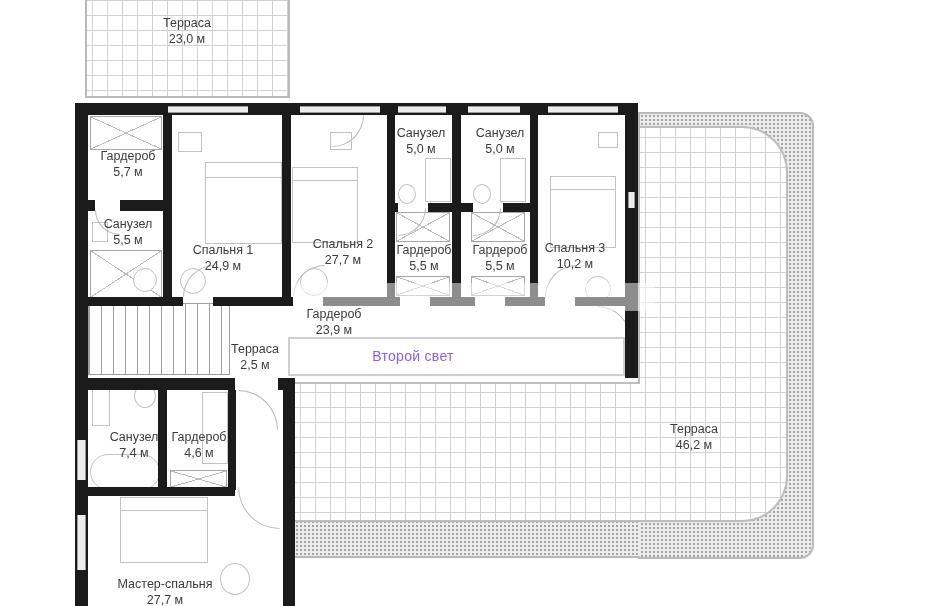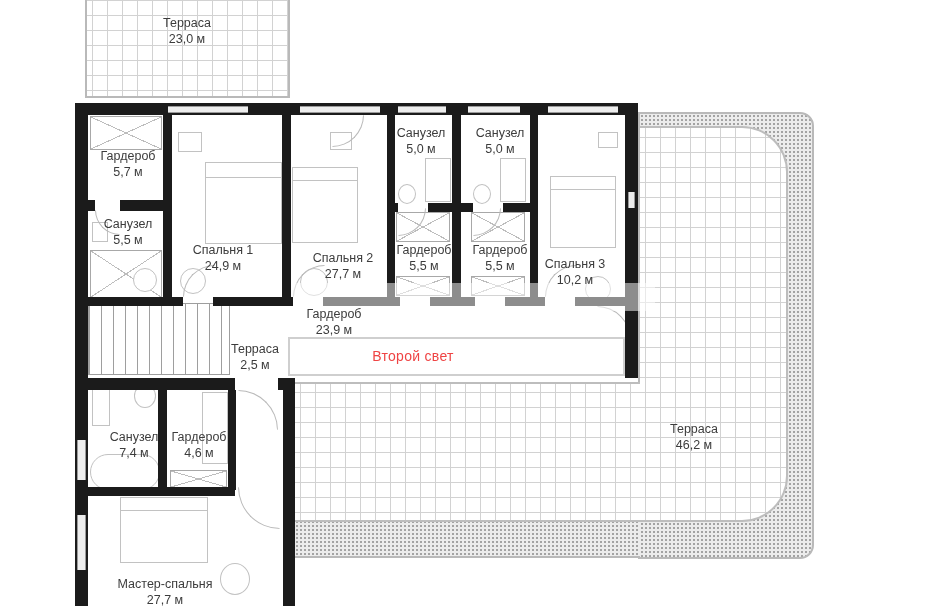--- a/index.html
+++ b/index.html
@@ -42,21 +42,21 @@
     background-image:repeating-linear-gradient(90deg,#9e9e9e 0 1px,transparent 1px 12px);}
 
   .void-box{z-index:3;background:#fff;border:2px solid #cfcfcf;}
 
   .wm{z-index:6;background:rgba(255,255,255,0.5);}
 
   
   .lbl{position:absolute;z-index:7;transform:translate(-50%,-50%);
        display:flex;flex-direction:column;align-items:center;text-align:center;
        font-size:12.5px;line-height:1.3;color:#3c3c3c;white-space:nowrap;}
-  .lbl.accent{color:#ef4444;font-size:14px;letter-spacing:.3px;}
+  .lbl.accent{color:#8b5cf6;font-size:14px;letter-spacing:.3px;}
 </style>
 </head>
 <body>
 
 <div id="plan">
 
   <i class="grid" style="left:85px;top:0;width:205px;height:98px;background-position:-10px 0;
             border-left:2px solid #b9b9b9;border-right:2px solid #b9b9b9;border-bottom:2px solid #b9b9b9;"></i>
 
   <i class="hatch" style="left:638px;top:112px;width:176px;height:447px;border:2px solid #b9b9b9;border-radius:0 14px 14px 0;"></i>
@@ -170,41 +170,41 @@
       <span>5,7 м</span>
     </div>
   <div class="lbl" style="left:128px;top:232px">
     <span>Санузел</span>
       <span>5,5 м</span>
     </div>
   <div class="lbl" style="left:223px;top:258px">
     <span>Спальня 1</span>
       <span>24,9 м</span>
     </div>
-  <div class="lbl" style="left:343px;top:266px">
+  <div class="lbl" style="left:343px;top:252px">
     <span>Спальня 2</span>
       <span>27,7 м</span>
     </div>
   <div class="lbl" style="left:421px;top:141px">
     <span>Санузел</span>
       <span>5,0 м</span>
     </div>
   <div class="lbl" style="left:500px;top:141px">
     <span>Санузел</span>
       <span>5,0 м</span>
     </div>
   <div class="lbl" style="left:424px;top:258px">
     <span>Гардероб</span>
       <span>5,5 м</span>
     </div>
   <div class="lbl" style="left:500px;top:258px">
     <span>Гардероб</span>
       <span>5,5 м</span>
     </div>
-  <div class="lbl" style="left:575px;top:272px">
+  <div class="lbl" style="left:575px;top:256px">
     <span>Спальня 3</span>
       <span>10,2 м</span>
     </div>
   <div class="lbl" style="left:334px;top:322px">
     <span>Гардероб</span>
       <span>23,9 м</span>
     </div>
   <div class="lbl" style="left:255px;top:357px">
     <span>Терраса</span>
       <span>2,5 м</span>

